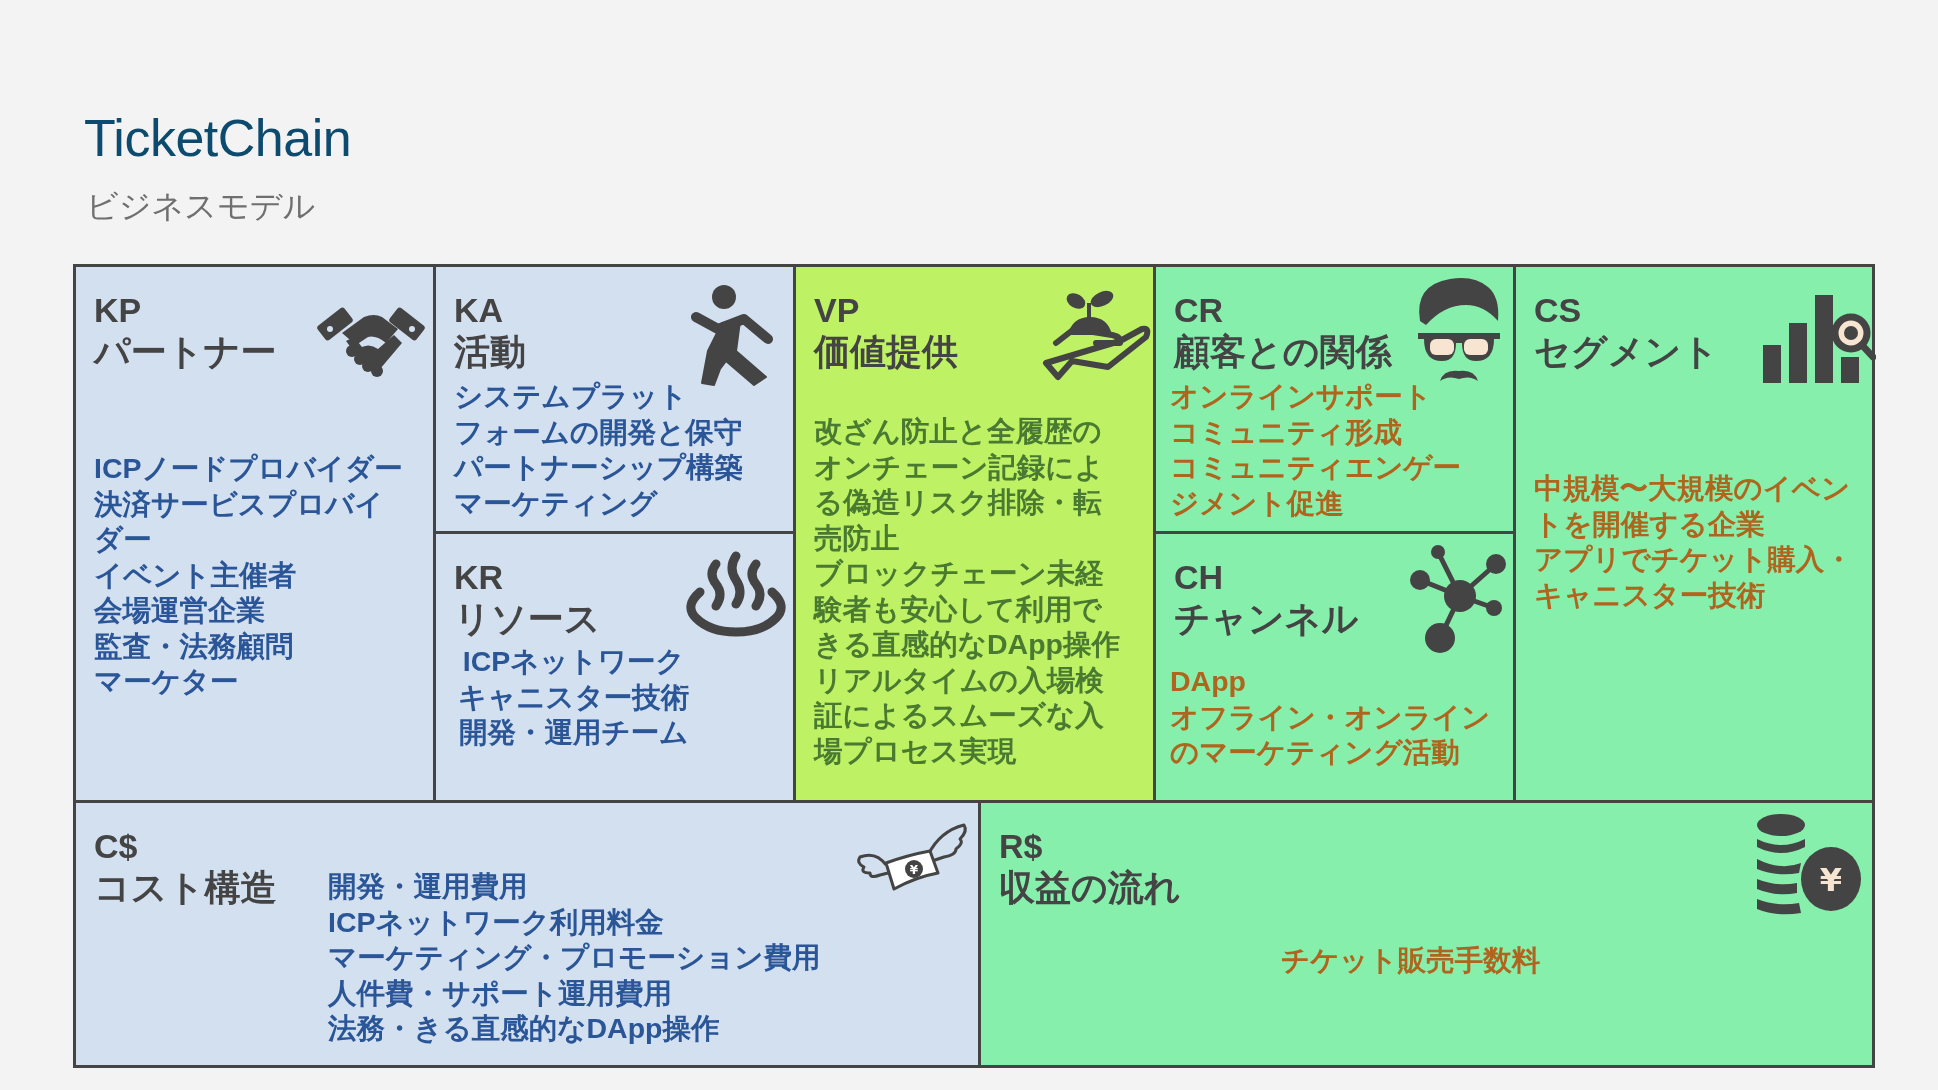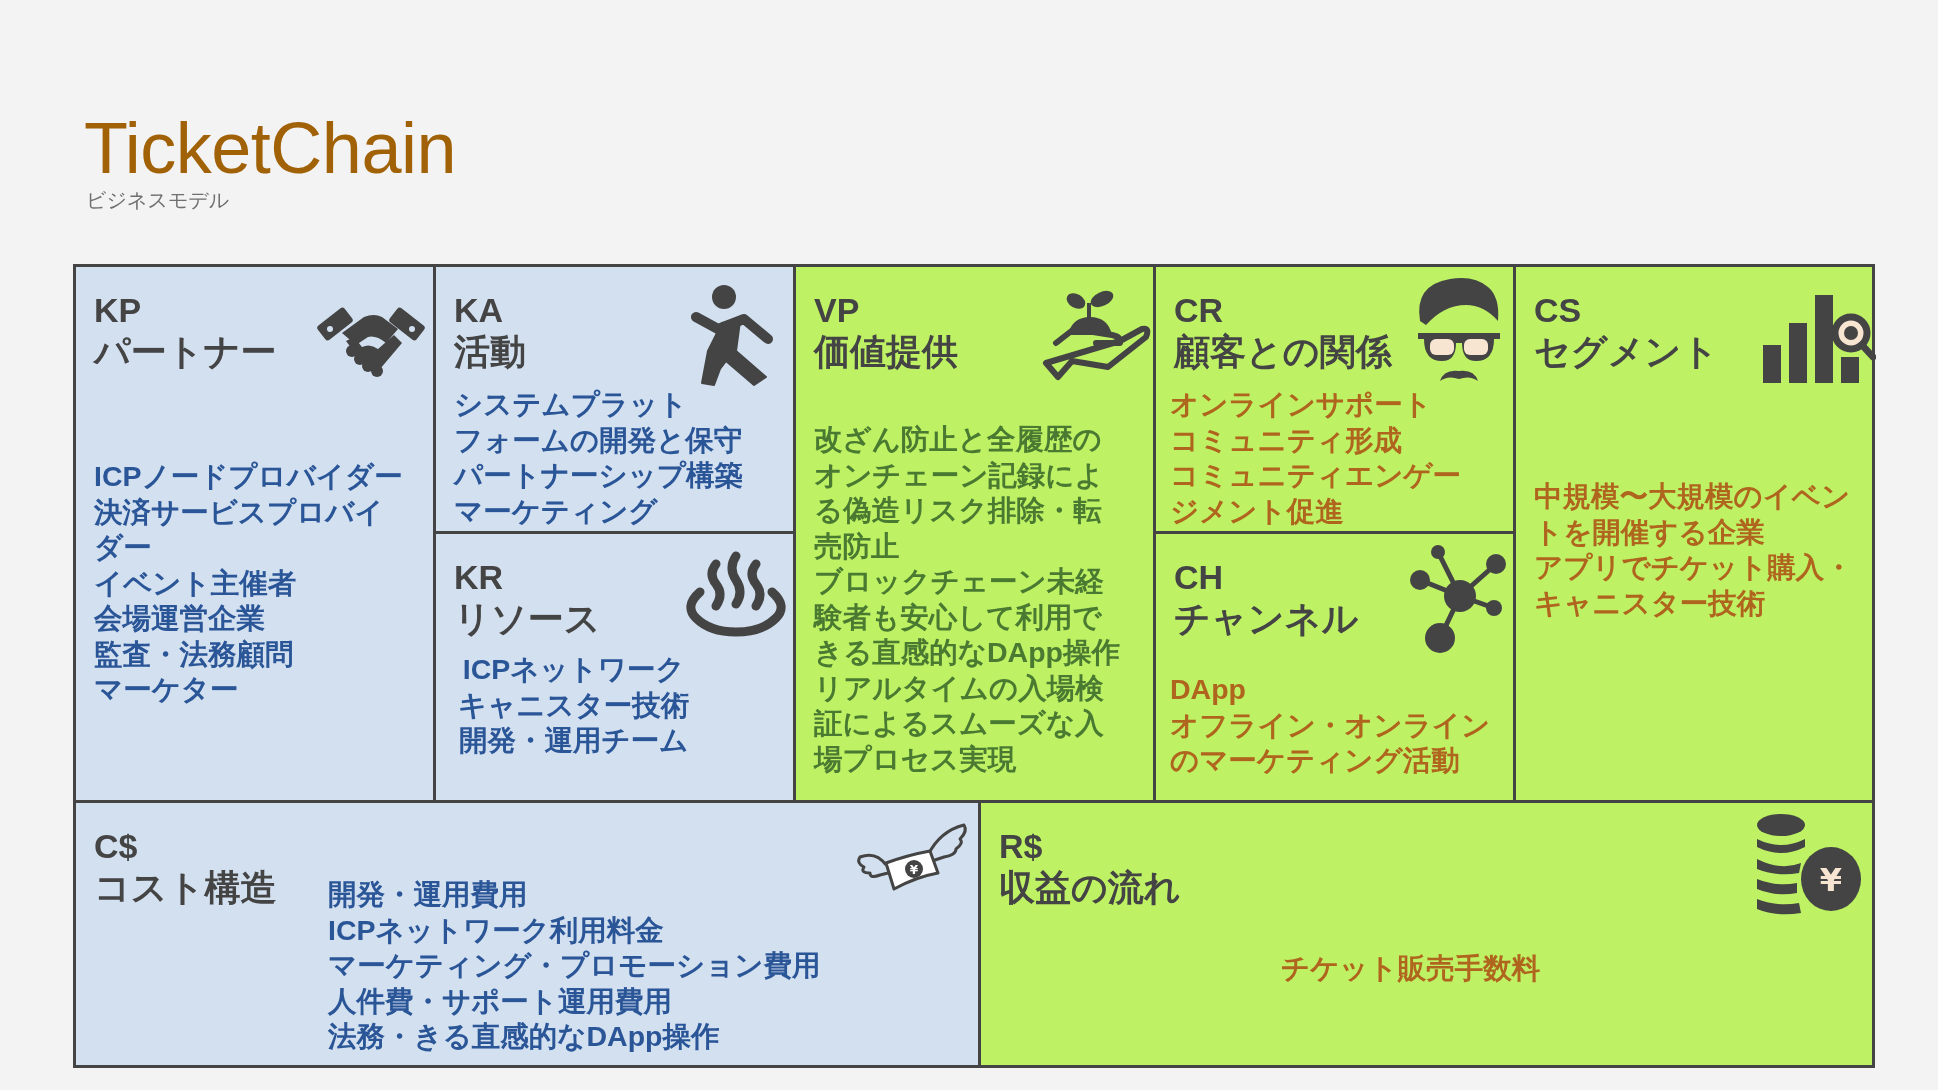--- a/index.html
+++ b/index.html
@@ -1,30 +1,30 @@
 <!DOCTYPE html>
 <html><head>
 <meta charset="utf-8">
 <style>
   html, body { margin:0; padding:0; }
   body {
     width:1938px; height:1090px; background:#f3f3f3; position:relative; overflow:hidden;
     font-family:"Liberation Sans","DejaVu Sans",sans-serif;
   }
-  .title { position:absolute; left:84px; top:112px; font-size:72px; color:#a16207; line-height:1; letter-spacing:-0.5px; }
-  .subtitle { position:absolute; left:86px; top:190px; font-size:20px; color:#6f6f6f; line-height:1; }
+  .title { position:absolute; left:84px; top:112px; font-size:52px; color:#0c4a6e; line-height:1; letter-spacing:-0.5px; }
+  .subtitle { position:absolute; left:86px; top:190px; font-size:32px; color:#6f6f6f; line-height:1; }
   .cell {
     position:absolute; box-sizing:border-box; border:3px solid #444;
   }
   .blue { background:#d3e0f0; }
   .green { background:#bef264; }
-  .peach { background:#bef264; }
+  .peach { background:#86efac; }
   .code { position:absolute; font-size:34px; font-weight:bold; color:#444; line-height:1; }
   .label { position:absolute; font-size:36px; font-weight:bold; color:#444; line-height:1; white-space:nowrap; }
-  .items { position:absolute; font-size:28.5px; font-weight:bold; line-height:35.5px;margin-top:8px; }
+  .items { position:absolute; font-size:28.5px; font-weight:bold; line-height:35.5px; }
   .items div { white-space:nowrap; }
   .c-blue { color:#2a5597; }
   .c-green { color:#4a7a31; }
   .c-orange { color:#b0651e; }
   .icon { position:absolute; }
   .icon svg { display:block; }
 </style>
 </head>
 <body>
 

